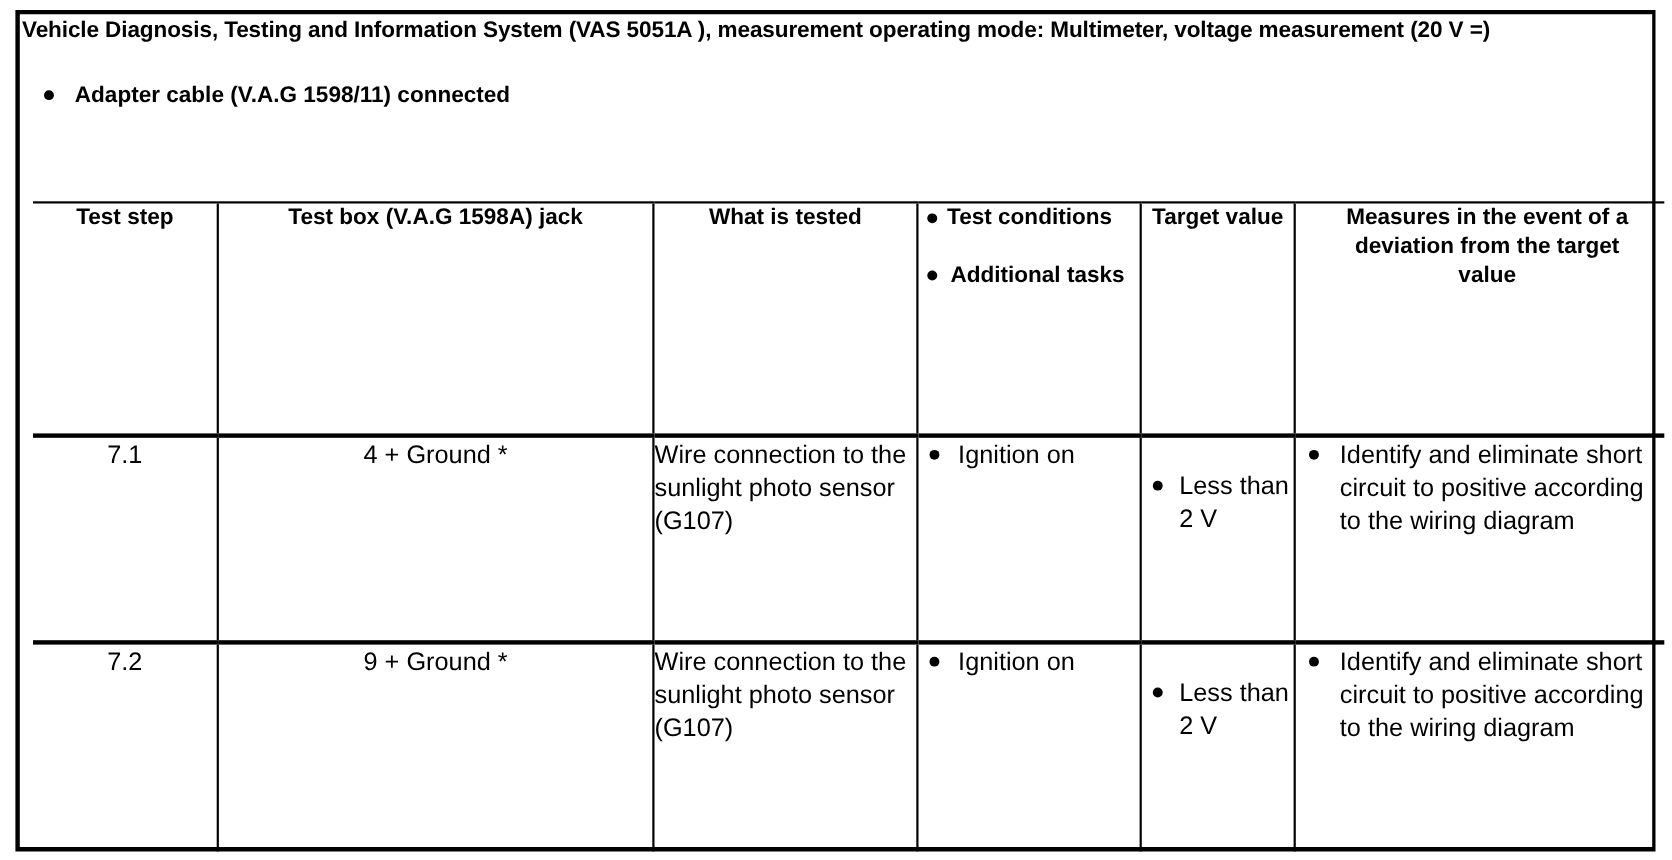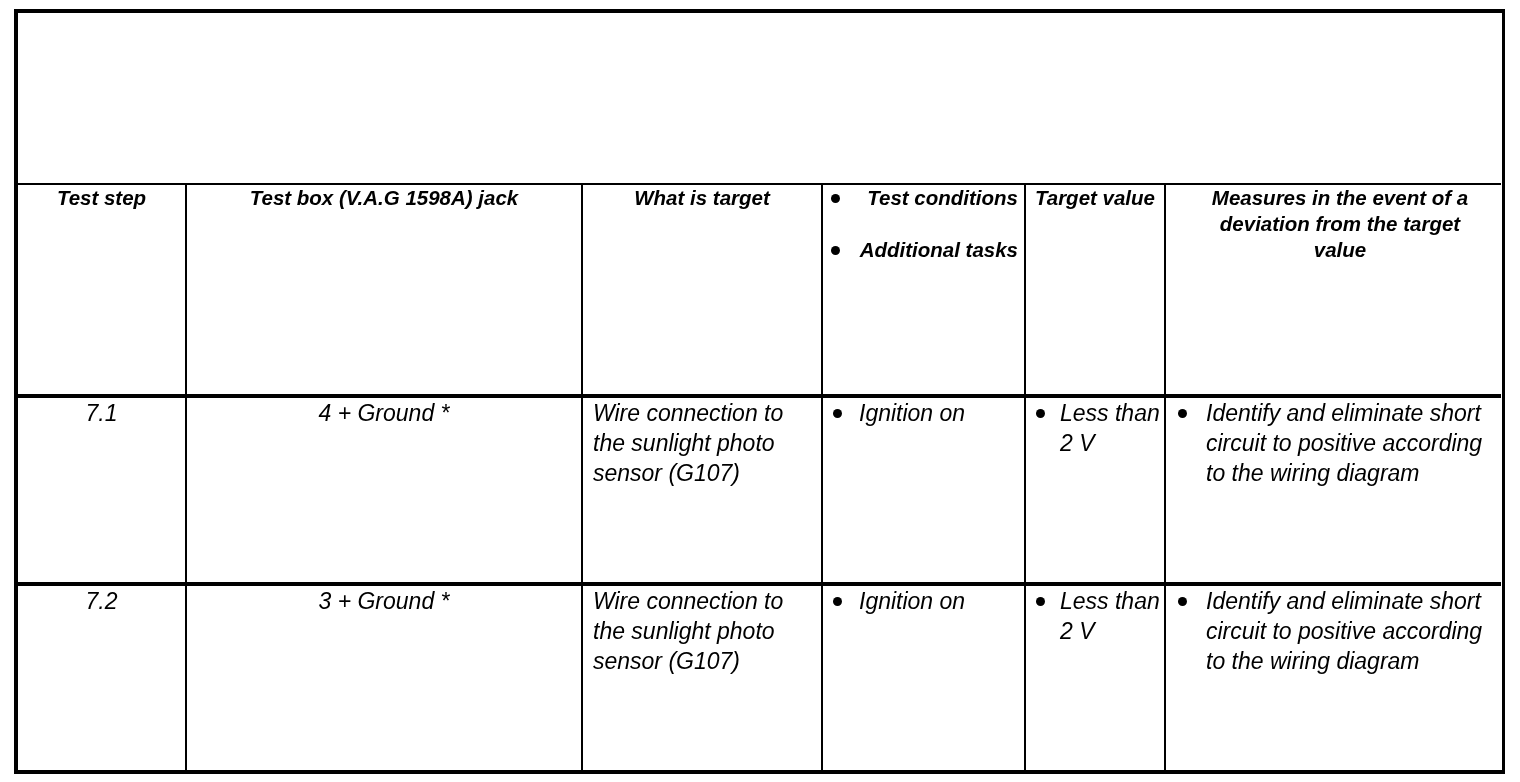--- a/index.html
+++ b/index.html
@@ -72,26 +72,25 @@
     top: 9px;
     width: 9px;
     height: 9px;
     background: #000;
     border-radius: 50%;
   }
 
   
   table.testtable {
     position: absolute;
-    left: 18px;
+    left: 30px;
     top: 183px;
     width: 1483px;
     border-collapse: collapse;
     table-layout: fixed;
-    font-style: italic;
   }
   table.testtable td {
     vertical-align: top;
     padding: 0;
     border: 0;
     box-sizing: border-box;
   }
 
   
   .c1 { width: 168px; }
@@ -125,21 +124,21 @@
     font-weight: bold;
     line-height: 26px;
     text-align: center;
     padding: 14px 10px 0 10px;
   }
   .hcell.wide { padding-left: 27px; padding-right: 14px; margin-left: 24px; }
 
   .hblock { margin: 0; padding: 0; list-style: none; }
   .hblock li {
     position: relative;
-    text-align: right;
+    text-align: left;
     padding: 0 6px 0 26px;
   }
   .hblock li + li { margin-top: 26px; padding-left: 29px; }
   .hblock li .bullet {
     position: absolute;
     left: 8px;
     top: 9px;
     width: 9px;
     height: 9px;
     background: #000;
@@ -147,69 +146,79 @@
   }
 
   
   .dcell {
     font-size: 23px;
     font-weight: normal;
     line-height: 30px;
     padding: 12px 8px 0 8px;
   }
   .dcell.center { text-align: center; }
-  .dcell.left { text-align: left; padding-left: 10px; }
+  .dcell.left { text-align: left; }
 
   ul.dlist { margin: 0; padding: 0; list-style: none; }
   ul.dlist li {
     position: relative;
     padding-left: 36px;
     text-align: left;
   }
   ul.dlist li .bullet {
     position: absolute;
     left: 10px;
     top: 11px;
     width: 9px;
     height: 9px;
     background: #000;
     border-radius: 50%;
   }
-  ul.dlist.narrow li { padding-left: 34px; }
+  ul.dlist.narrow li { padding-left: 34px; margin-top: 28px; }
   ul.dlist.measures li { padding-left: 40px; padding-right: 6px; }
   ul.dlist.measures li .bullet { left: 12px; }
 </style>
 </head>
 <body>
 
 <div class="page">
 
   <div class="frame"></div>
 
+  <div class="intro">
+    <p class="intro-title">Vehicle Diagnosis, Testing and Information System (VAS 5051A ), measurement operating mode: Multimeter, voltage measurement (20 V =)</p>
+
+    <ul class="intro-bullets">
+      <li>
+        <span class="bullet"></span>
+        <span>Adapter cable (V.A.G 1598/11) connected</span>
+      </li>
+    </ul>
+  </div>
 
   <table class="testtable">
     <colgroup>
       <col class="c1">
         <col class="c2">
         <col class="c3">
       <col class="c4">
         <col class="c5">
         <col class="c6">
     </colgroup>
 
     <tbody>
         <tr class="head-row">
       <td class="hcell">
         <span>Test step</span>
       </td>
       <td class="hcell vr">
         <span>Test box (V.A.G 1598A) jack</span>
       </td>
       <td class="hcell vr">
-        <span>What is target</span>
+        <span>What is tested</span>
       </td>
       <td class="hcell vr">
         <ul class="hblock">
           <li>
             <span class="bullet"></span>
             <span>Test conditions</span>
           </li>
           <li>
             <span class="bullet"></span>
             <span>Additional tasks</span>
@@ -258,21 +267,21 @@
           </li>
         </ul>
       </td>
     </tr>
 
     <tr class="data-row last">
       <td class="dcell center">
         <span>7.2</span>
       </td>
       <td class="dcell center vr">
-        <span>3 + Ground *</span>
+        <span>9 + Ground *</span>
       </td>
       <td class="dcell left vr">
         <span>Wire connection to the sunlight photo sensor (G107)</span>
       </td>
       <td class="dcell vr">
         <ul class="dlist">
           <li>
             <span class="bullet"></span>
             <span>Ignition on</span>
           </li>

